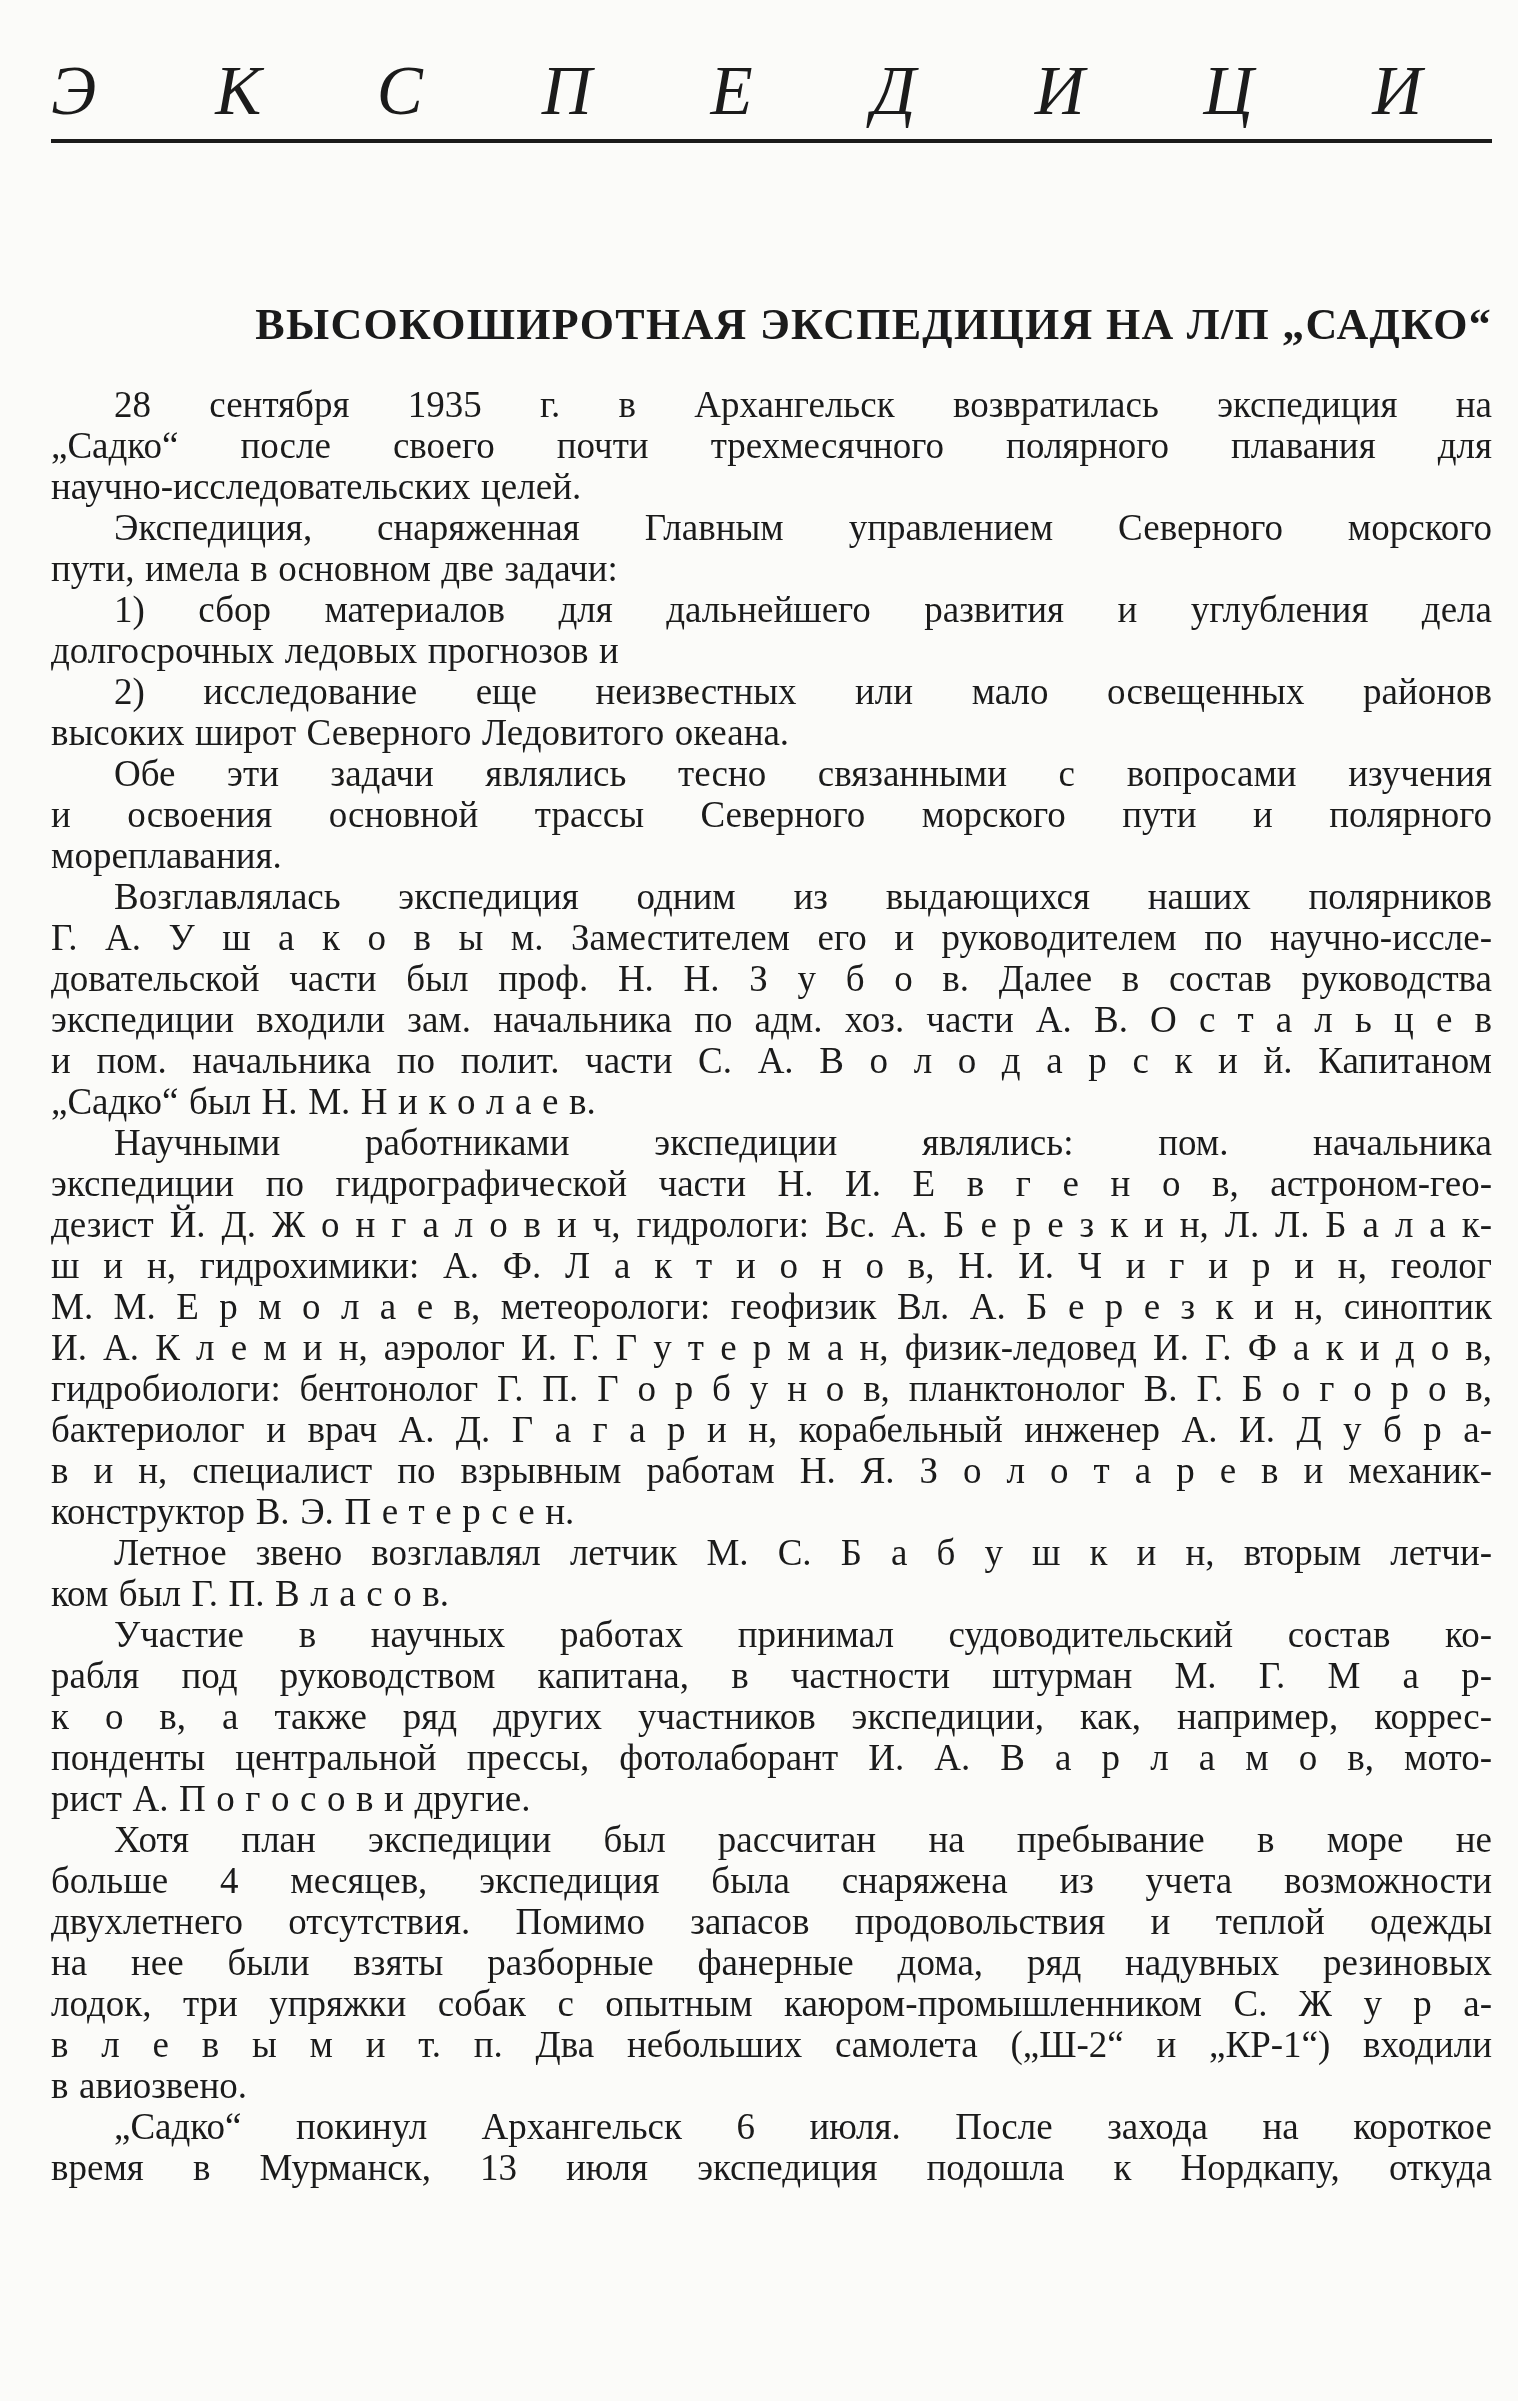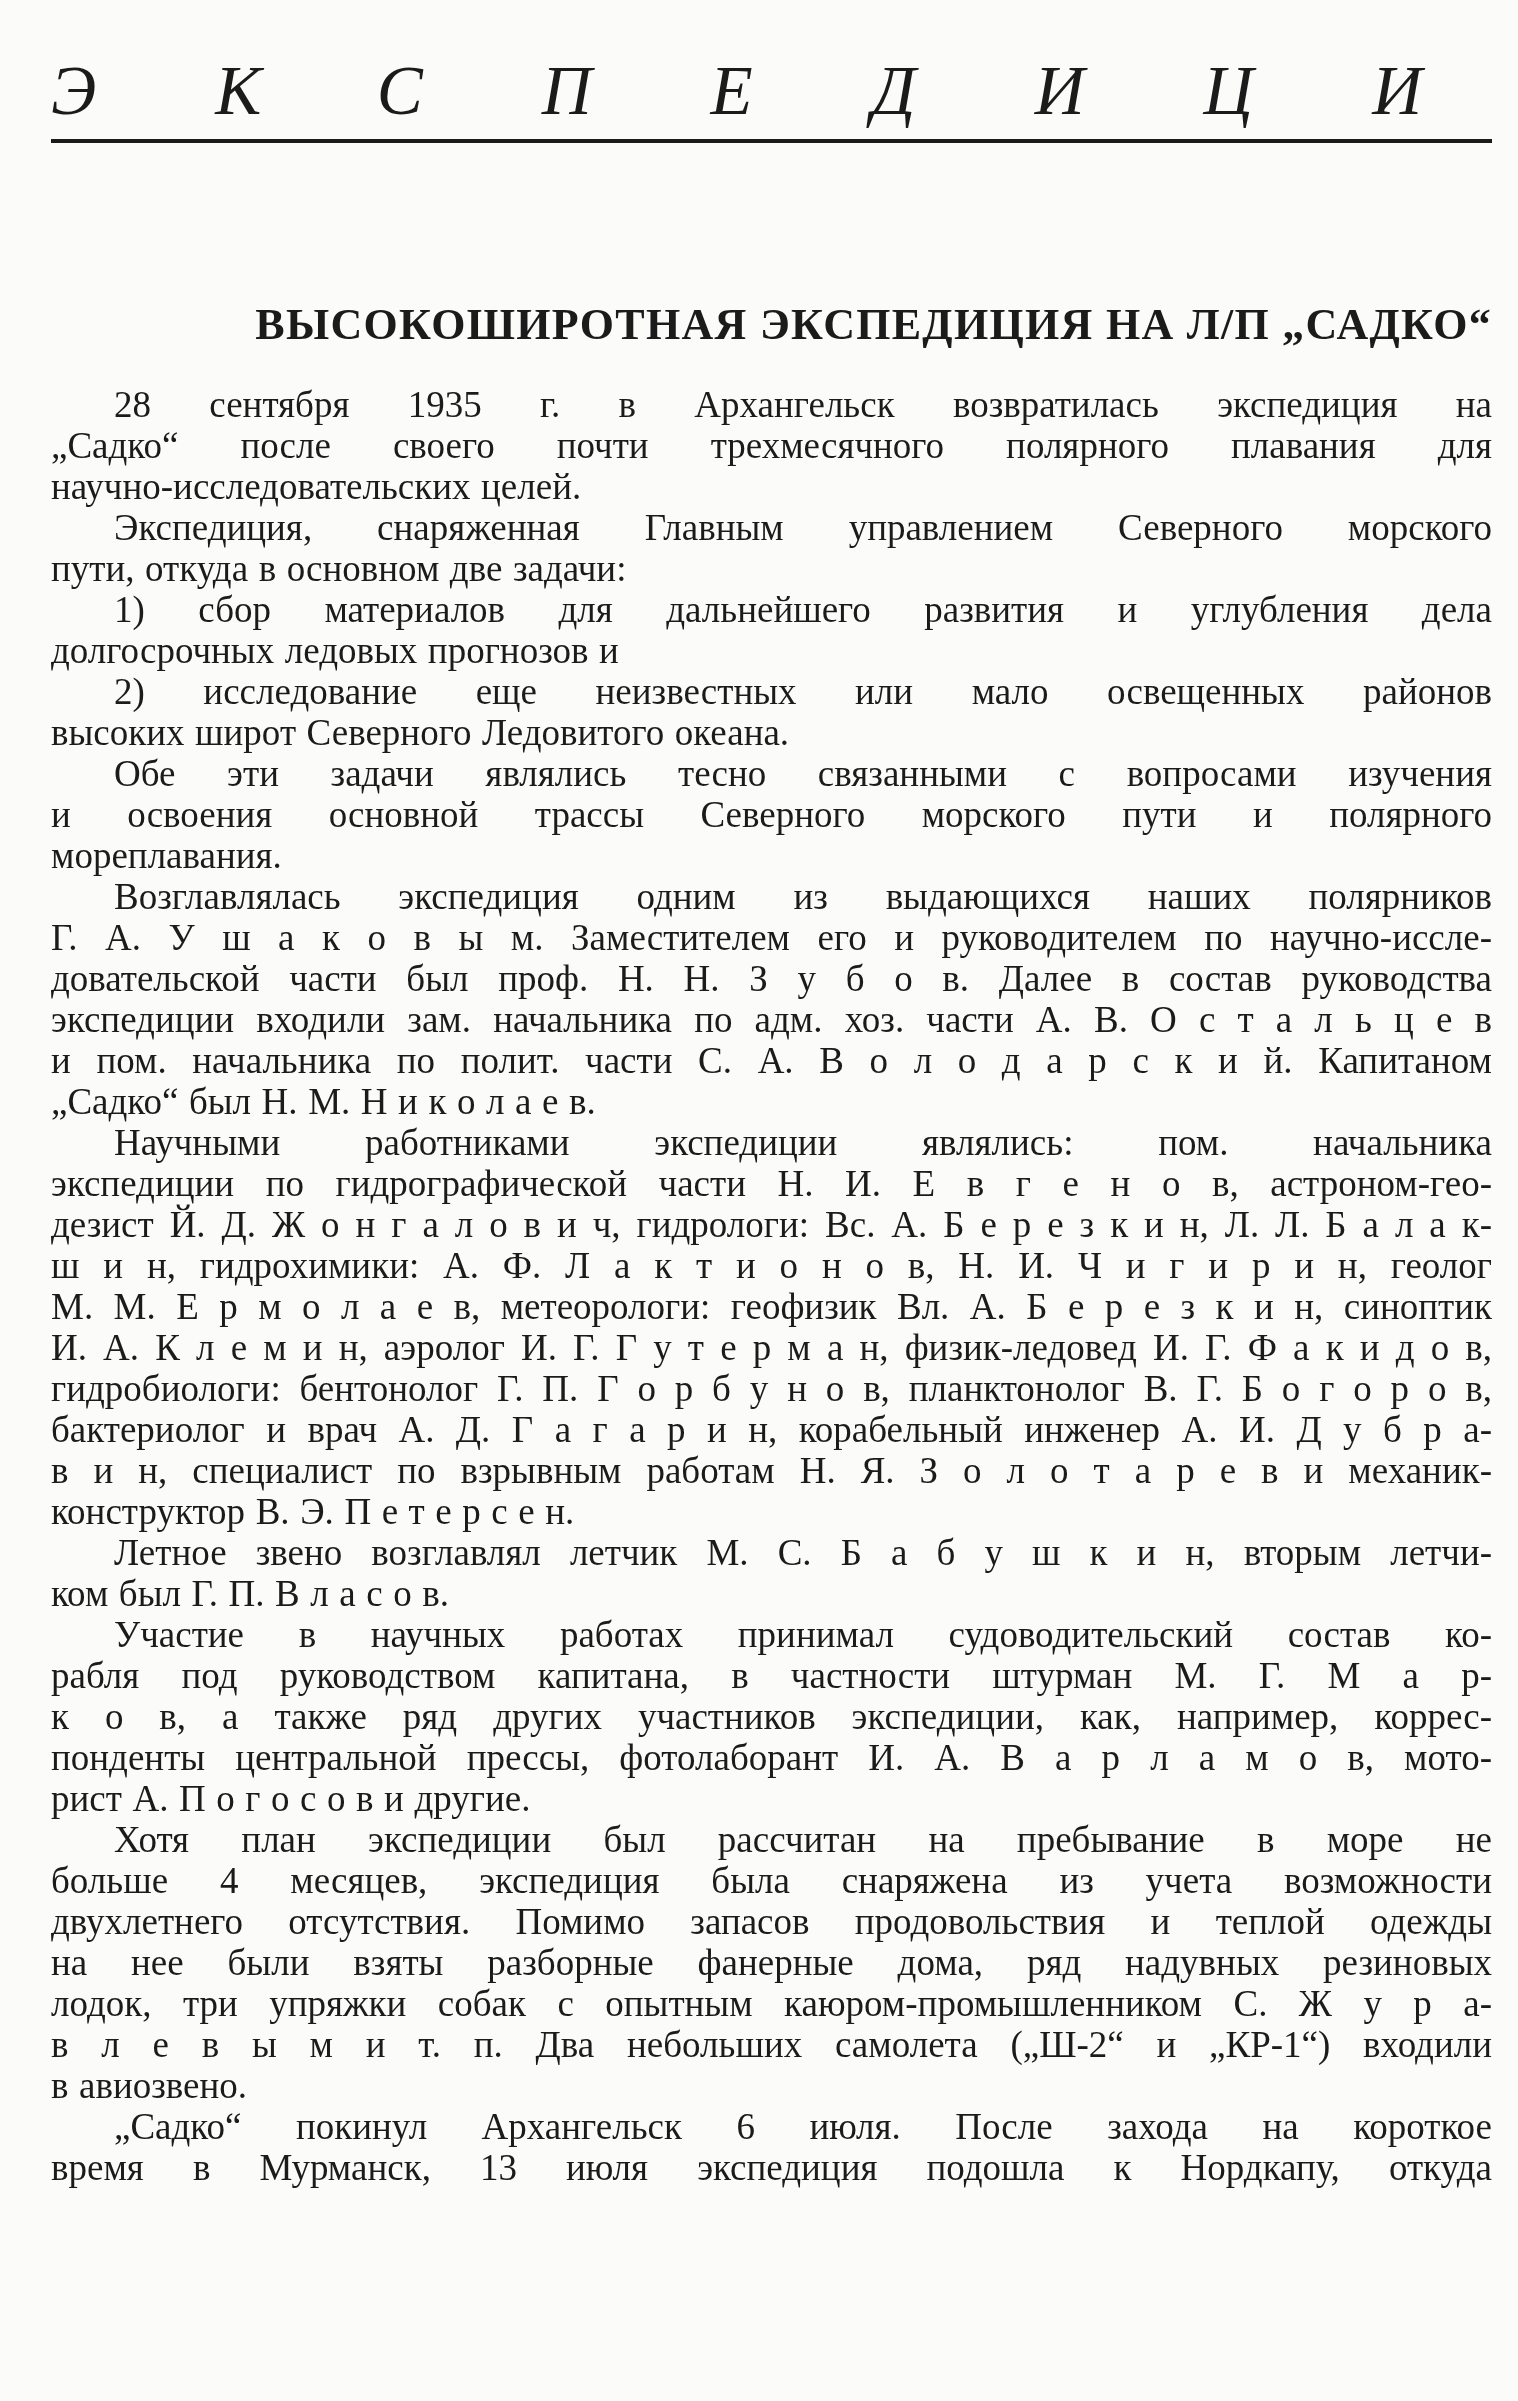--- a/index.html
+++ b/index.html
@@ -60,21 +60,21 @@
   <div class="body">
 
     <div class="para">
       <div class="ln fi">28 сентября 1935 г. в Архангельск возвратилась экспедиция на</div>
       <div class="ln">„Садко“ после своего почти трехмесячного полярного плавания для</div>
       <div class="ln pl">научно-исследовательских целей.</div>
     </div>
 
     <div class="para">
       <div class="ln fi">Экспедиция, снаряженная Главным управлением Северного морского</div>
-      <div class="ln pl">пути, откуда в основном две задачи:</div>
+      <div class="ln pl">пути, имела в основном две задачи:</div>
     </div>
 
     <div class="para">
       <div class="ln fi">1) сбор материалов для дальнейшего развития и углубления дела</div>
       <div class="ln pl">долгосрочных ледовых прогнозов и</div>
     </div>
 
     <div class="para">
       <div class="ln fi">2) исследование еще неизвестных или мало освещенных районов</div>
       <div class="ln pl">высоких широт Северного Ледовитого океана.</div>

